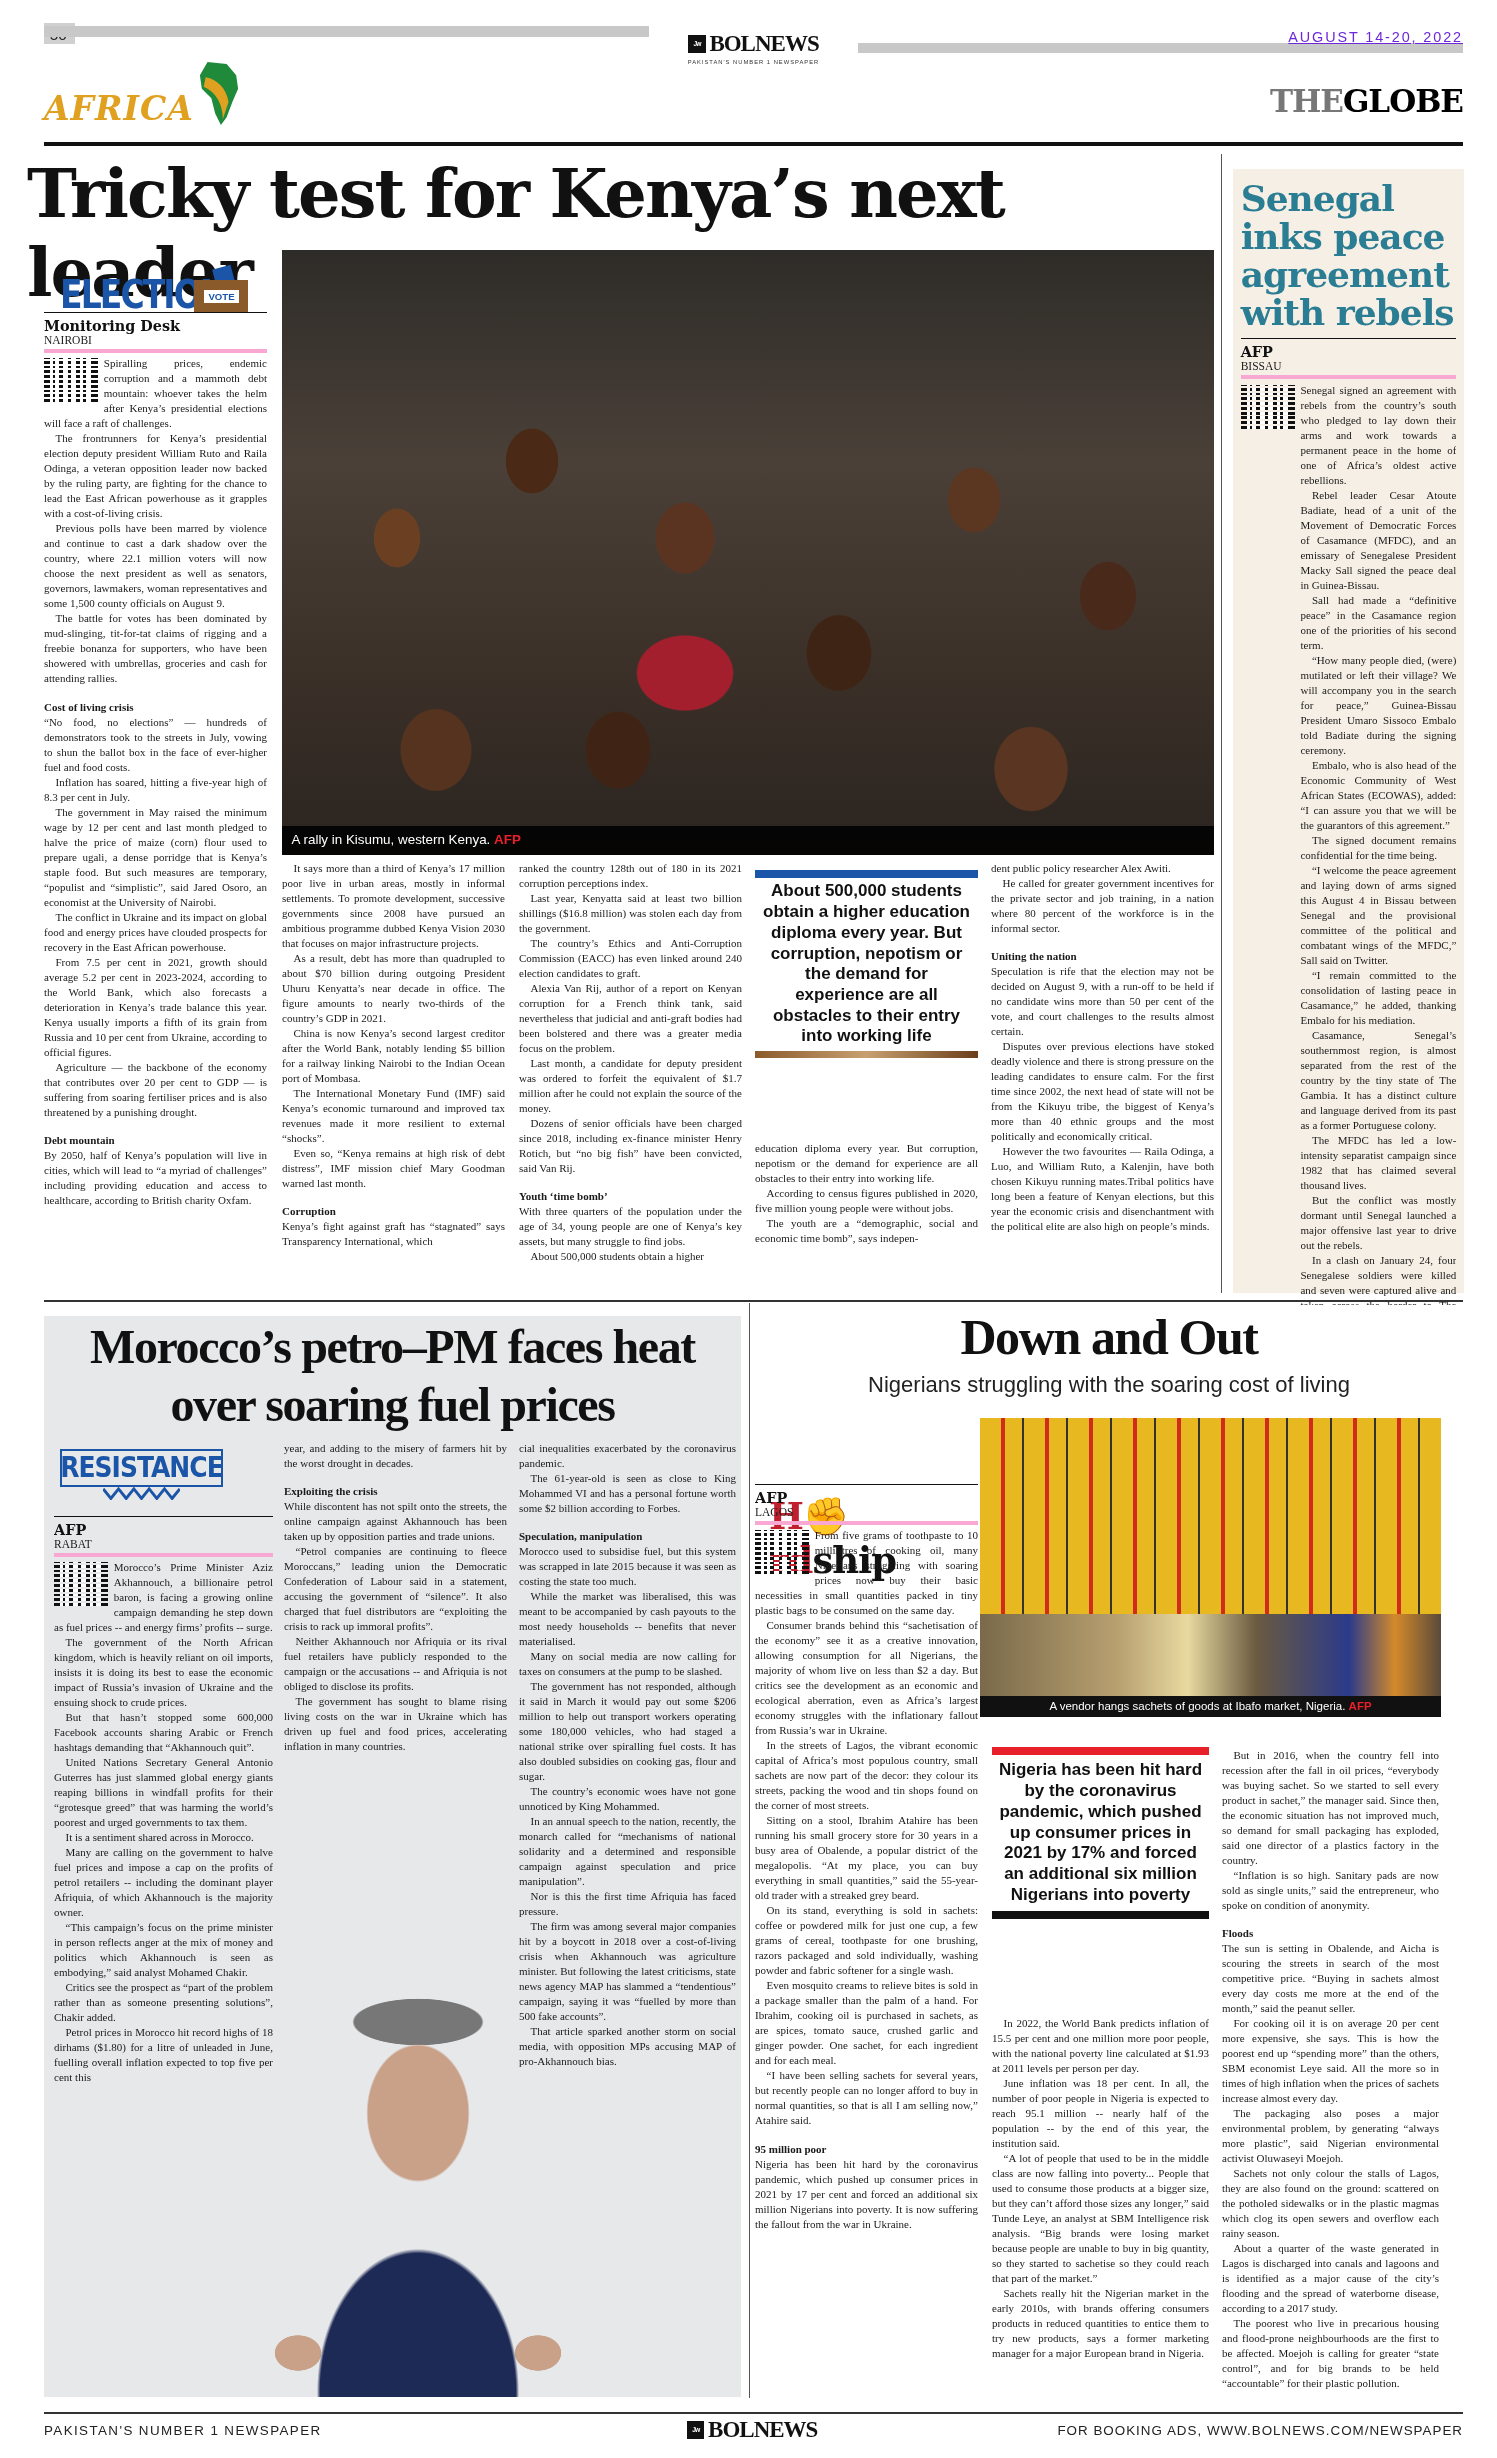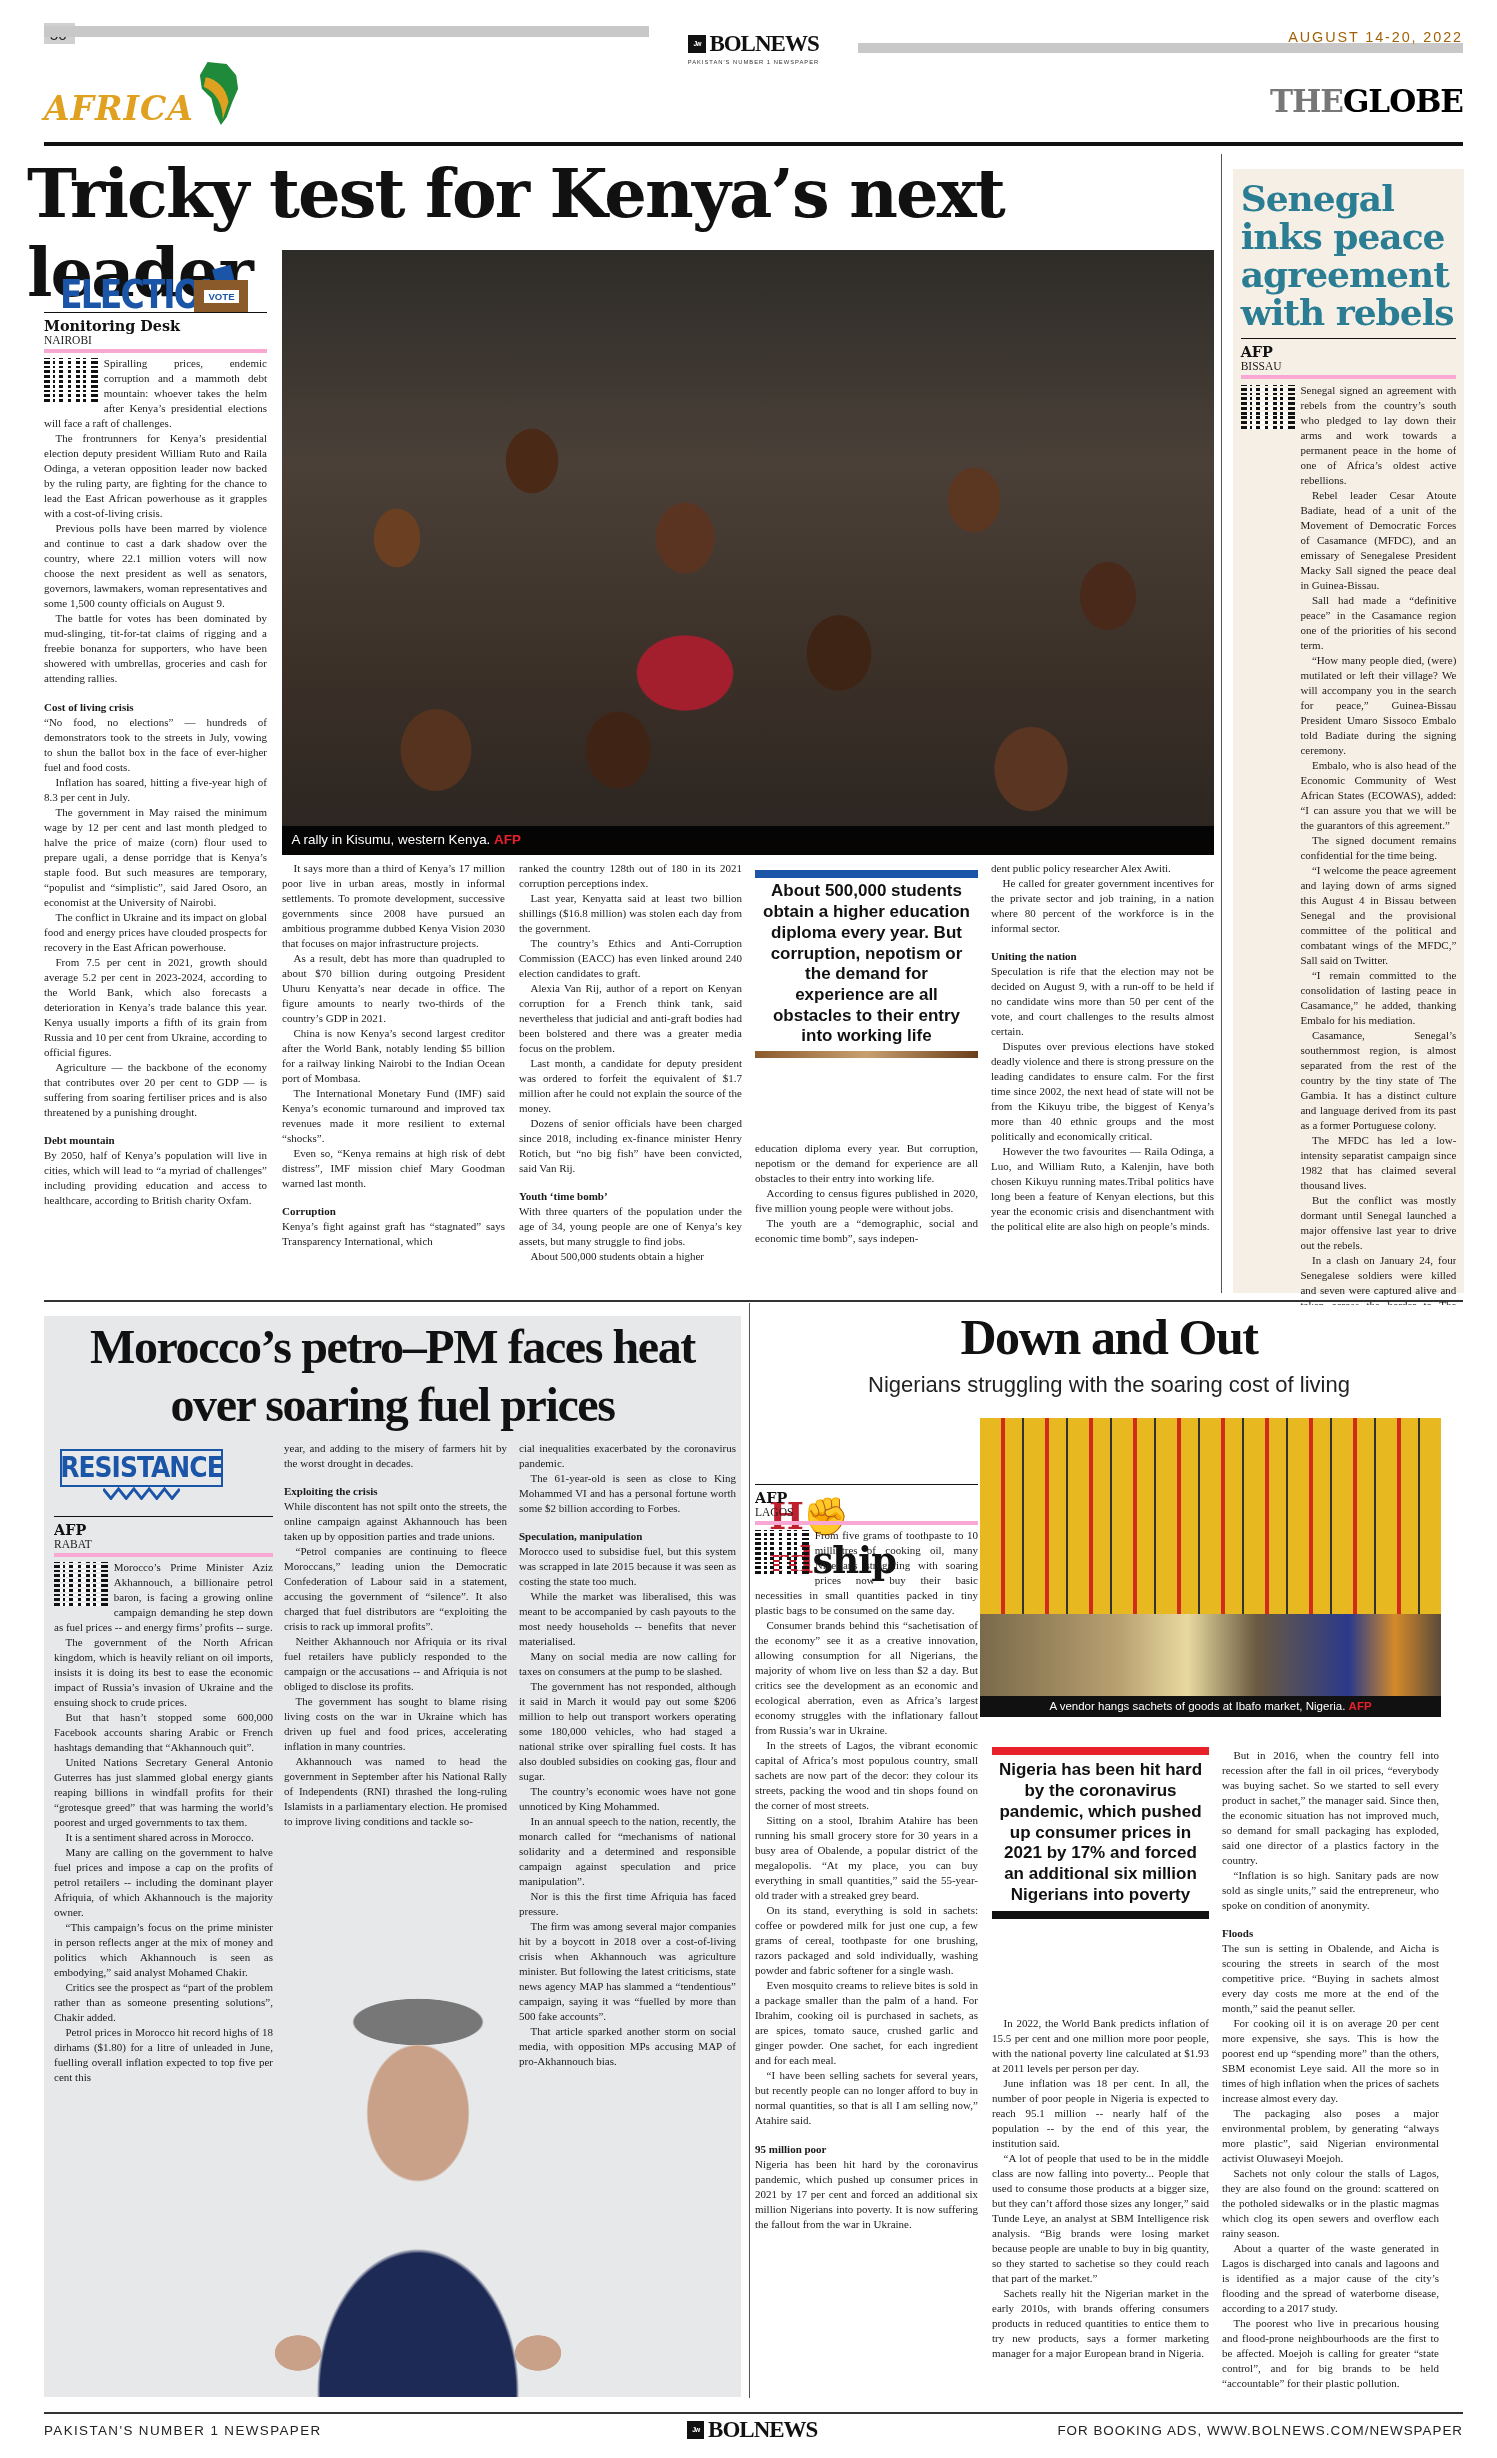--- a/index.html
+++ b/index.html
@@ -5,21 +5,21 @@
   * { box-sizing: border-box; margin: 0; padding: 0; }
   html, body { width: 1498px; height: 2458px; background: #fff; overflow: hidden; }
   body { position: relative; font-family: "Liberation Serif", "DejaVu Serif", serif; color: #1a1a1a; }
 
   .abs { position: absolute; }
 
   
   .topbar-l { left: 44px; top: 26px; width: 605px; height: 10.6px; background: #c8c8c8; }
   .topbar-r { left: 858px; top: 43px; width: 605px; height: 9.6px; background: #c8c8c8; }
   .pagenum { left: 44px; top: 23px; width: 31px; height: 21px; background: #d0d0d0; font: 15.4px "Liberation Sans", sans-serif; padding: 2.9px 0 0 5.8px; color: #222; }
-  .dateline { right: 35px; top: 29px; font: 14.4px "Liberation Sans", sans-serif; letter-spacing: 1.9px; color: #a16207; }
+  .dateline { right: 35px; top: 29px; font: 14.4px "Liberation Sans", sans-serif; letter-spacing: 1.9px; color: #6d28d9; text-decoration: underline; }
   .brand { left: 672px; top: 31px; width: 163px; text-align: center; }
   .brand-logo { font: bold 23px "Liberation Serif", serif; letter-spacing: -1px; color: #111; display: flex; align-items: center; justify-content: center; gap: 3.8px; }
   .brand-box { width: 17.3px; height: 17.3px; background: #111; color: #fff; font: bold 6.7px "Liberation Sans", sans-serif; display: inline-flex; align-items: center; justify-content: center; }
   .brand-tag { font: 5.8px "Liberation Sans", sans-serif; letter-spacing: 1px; color: #333; margin-top: 1.9px; }
 
   .africa-logo { left: 44px; top: 60px; width: 192px; height: 69px; }
   .africa-text { position: absolute; left: 0; top: 29px; font: bold 33px "DejaVu Serif", serif; color: #e0a020; font-style: italic; letter-spacing: 1px; }
   .africa-map { position: absolute; left: 154px; top: 0; width: 42px; height: 67px; }
 
   .globe { right: 35px; top: 83px; font: bold 31px "DejaVu Serif", serif; letter-spacing: -1px; }
@@ -302,21 +302,20 @@
       <p>Petrol prices in Morocco hit record highs of 18 dirhams ($1.80) for a litre of unleaded in June, fuelling overall inflation expected to top five per cent this</p>
     </div>
 </div>
 <div class="abs m-col2 body-text">
     <p class="noi">year, and adding to the misery of farmers hit by the worst drought in decades.</p>
     <h4>Exploiting the crisis</h4>
     <p>While discontent has not spilt onto the streets, the online campaign against Akhannouch has been taken up by opposition parties and trade unions.</p>
     <p>“Petrol companies are continuing to fleece Moroccans,” leading union the Democratic Confederation of Labour said in a statement, accusing the government of “silence”. It also charged that fuel distributors are “exploiting the crisis to rack up immoral profits”.</p>
     <p>Neither Akhannouch nor Afriquia or its rival fuel retailers have publicly responded to the campaign or the accusations -- and Afriquia is not obliged to disclose its profits.</p>
     <p>The government has sought to blame rising living costs on the war in Ukraine which has driven up fuel and food prices, accelerating inflation in many countries.</p>
-    <p>Akhannouch was named to head the government in September after his National Rally of Independents (RNI) thrashed the long-ruling Islamists in a parliamentary election. He promised to improve living conditions and tackle so-</p>
   </div>
 <div class="abs m-col3 body-text">
     <p class="noi">cial inequalities exacerbated by the coronavirus pandemic.</p>
     <p>The 61-year-old is seen as close to King Mohammed VI and has a personal fortune worth some $2 billion according to Forbes.</p>
     <h4>Speculation, manipulation</h4>
     <p>Morocco used to subsidise fuel, but this system was scrapped in late 2015 because it was seen as costing the state too much.</p>
     <p>While the market was liberalised, this was meant to be accompanied by cash payouts to the most needy households -- benefits that never materialised.</p>
     <p>Many on social media are now calling for taxes on consumers at the pump to be slashed.</p>
     <p>The government has not responded, although it said in March it would pay out some $206 million to help out transport workers operating some 180,000 vehicles, who had staged a national strike over spiralling fuel costs. It has also doubled subsidies on cooking gas, flour and sugar.</p>
     <p>The country’s economic woes have not gone unnoticed by King Mohammed.</p>

